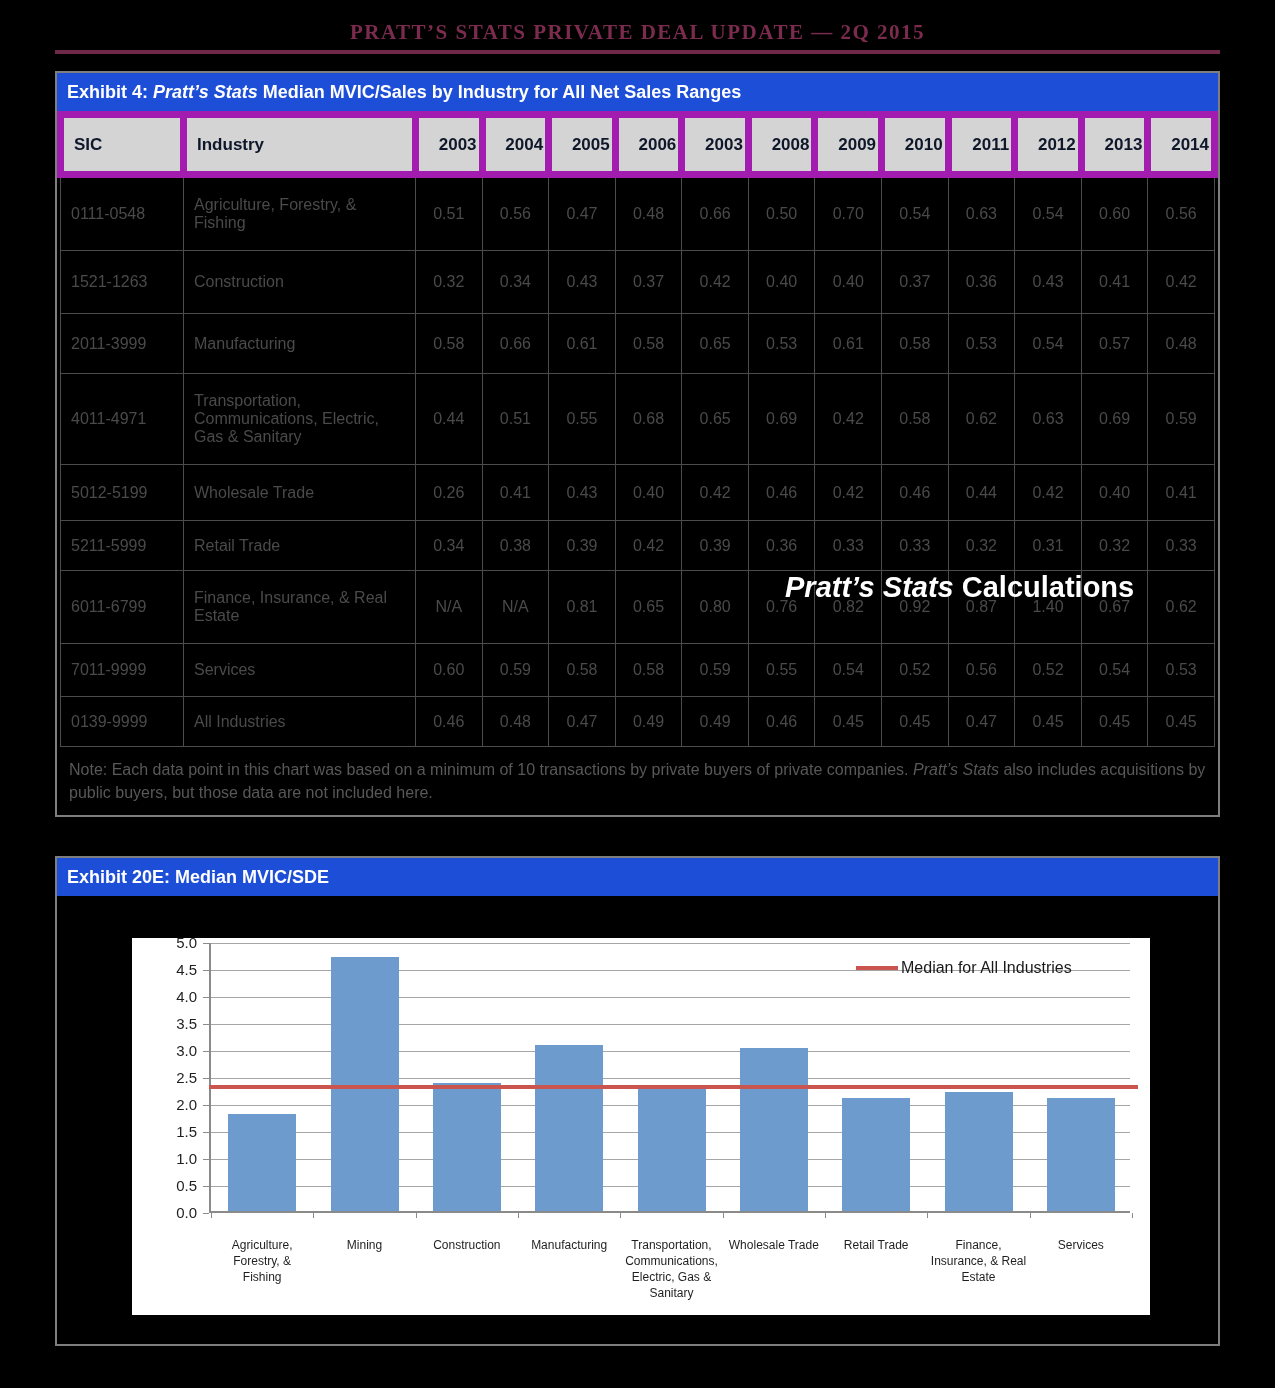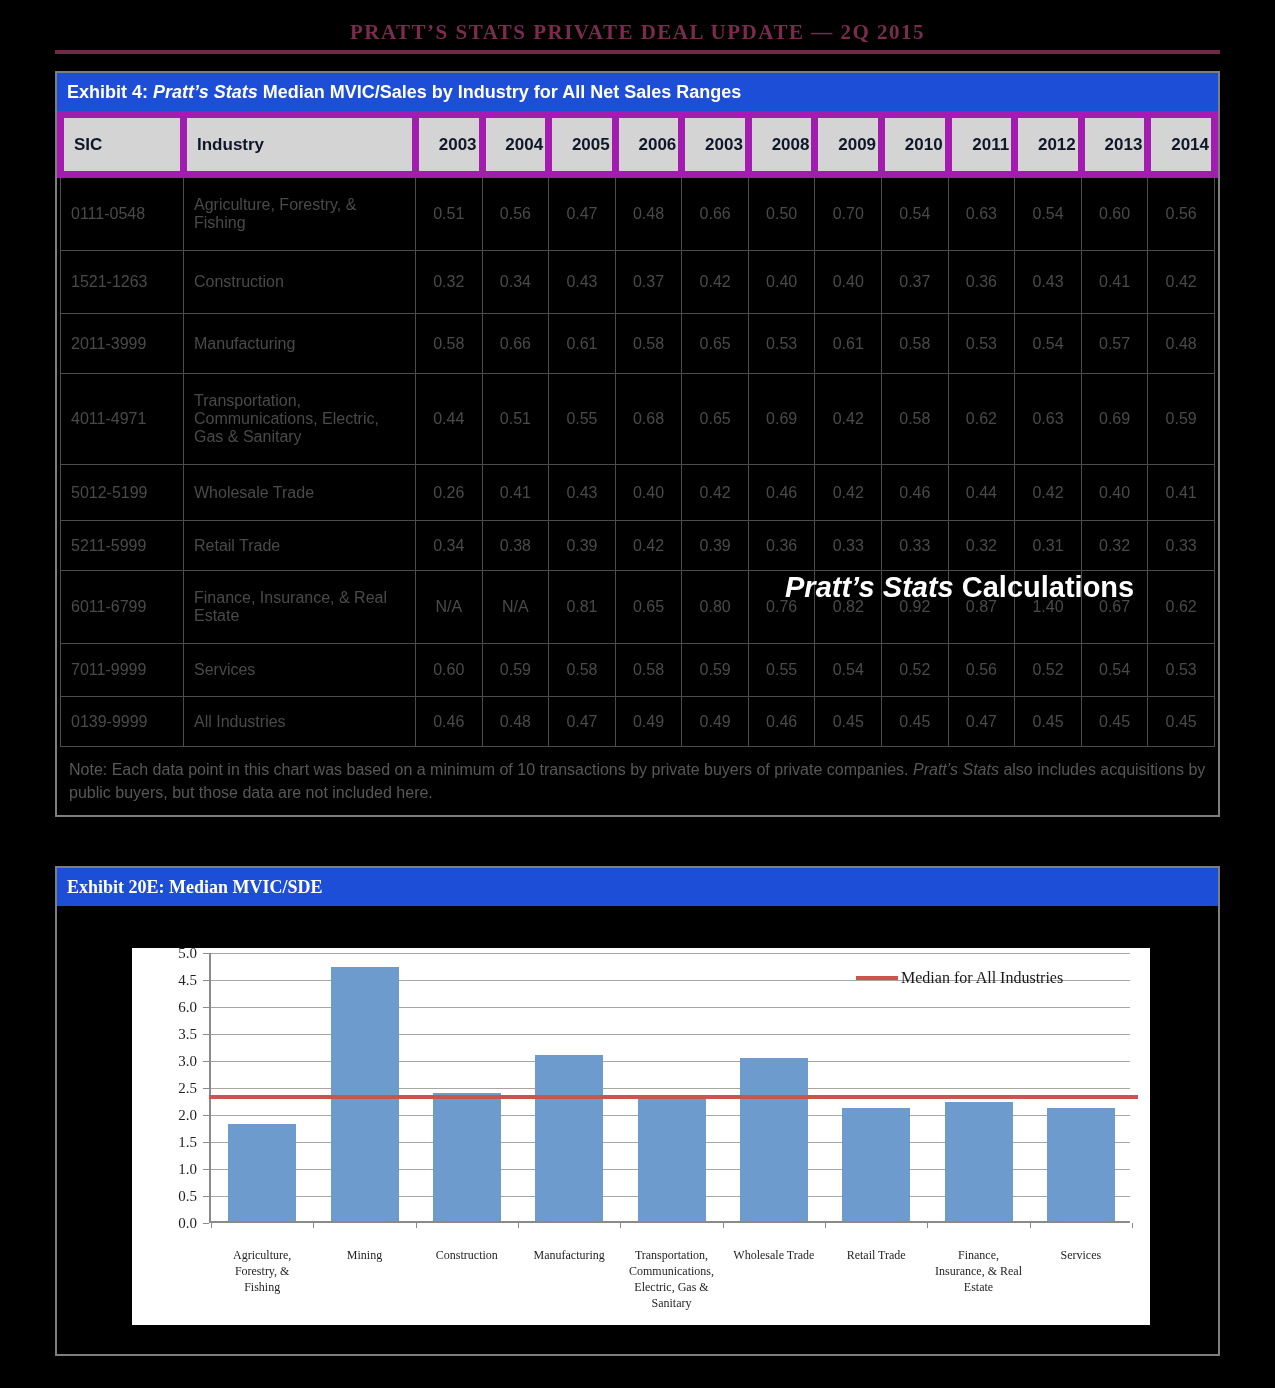--- a/index.html
+++ b/index.html
@@ -19,21 +19,21 @@
     font-weight: bold;
     font-size: 21px;
     letter-spacing: 1.5px;
     color: #7B2C4E;
   }
   .title-rule { height: 4px; background: #6E2A48; margin-top: 5px; }
 
   
   .exhibit-box { border: 2px solid #7E7E7E; position: relative; background: transparent; }
   .exhibit4-box { margin-top: 17px; }
-  .exhibit20e-box { margin-top: 49px; font-family: Liberation Serif, serif; }
+  .exhibit20e-box { margin-top: 39px; }
   .banner {
     background: #1d4ed8; color: #FFFFFF;
     font-weight: bold; font-size: 18px;
     height: 38px; line-height: 38px;
     padding-left: 10px;
   }
   .banner .it { font-style: italic; }
 
   
   table { width: 100%; border-collapse: collapse; table-layout: fixed; }
@@ -339,21 +339,21 @@
             <div class="ytick" style="left: -8px; top: 134.5px;"></div>
             <div class="ylabel" style="left: -74px; top: 126px;">2.5</div>
             <div class="gridline" style="top: 107.5px;"></div>
             <div class="ytick" style="left: -8px; top: 107.5px;"></div>
             <div class="ylabel" style="left: -74px; top: 99px;">3.0</div>
             <div class="gridline" style="top: 80.5px;"></div>
             <div class="ytick" style="left: -8px; top: 80.5px;"></div>
             <div class="ylabel" style="left: -74px; top: 72px;">3.5</div>
             <div class="gridline" style="top: 53.5px;"></div>
             <div class="ytick" style="left: -8px; top: 53.5px;"></div>
-            <div class="ylabel" style="left: -74px; top: 45px;">6.0</div>
+            <div class="ylabel" style="left: -74px; top: 45px;">4.0</div>
             <div class="gridline" style="top: 26.5px;"></div>
             <div class="ytick" style="left: -8px; top: 26.5px;"></div>
             <div class="ylabel" style="left: -74px; top: 18px;">4.5</div>
             <div class="gridline" style="top: -0.5px;"></div>
             <div class="ytick" style="left: -8px; top: -0.5px;"></div>
             <div class="ylabel" style="left: -74px; top: -9px;">5.0</div>
             <div class="bar" style="left: 17.1667px; height: 97.2px;"></div>
             <div class="bar" style="left: 119.5px; height: 254.88px;"></div>
             <div class="bar" style="left: 221.833px; height: 128.52px;"></div>
             <div class="bar" style="left: 324.167px; height: 166.32px;"></div>

